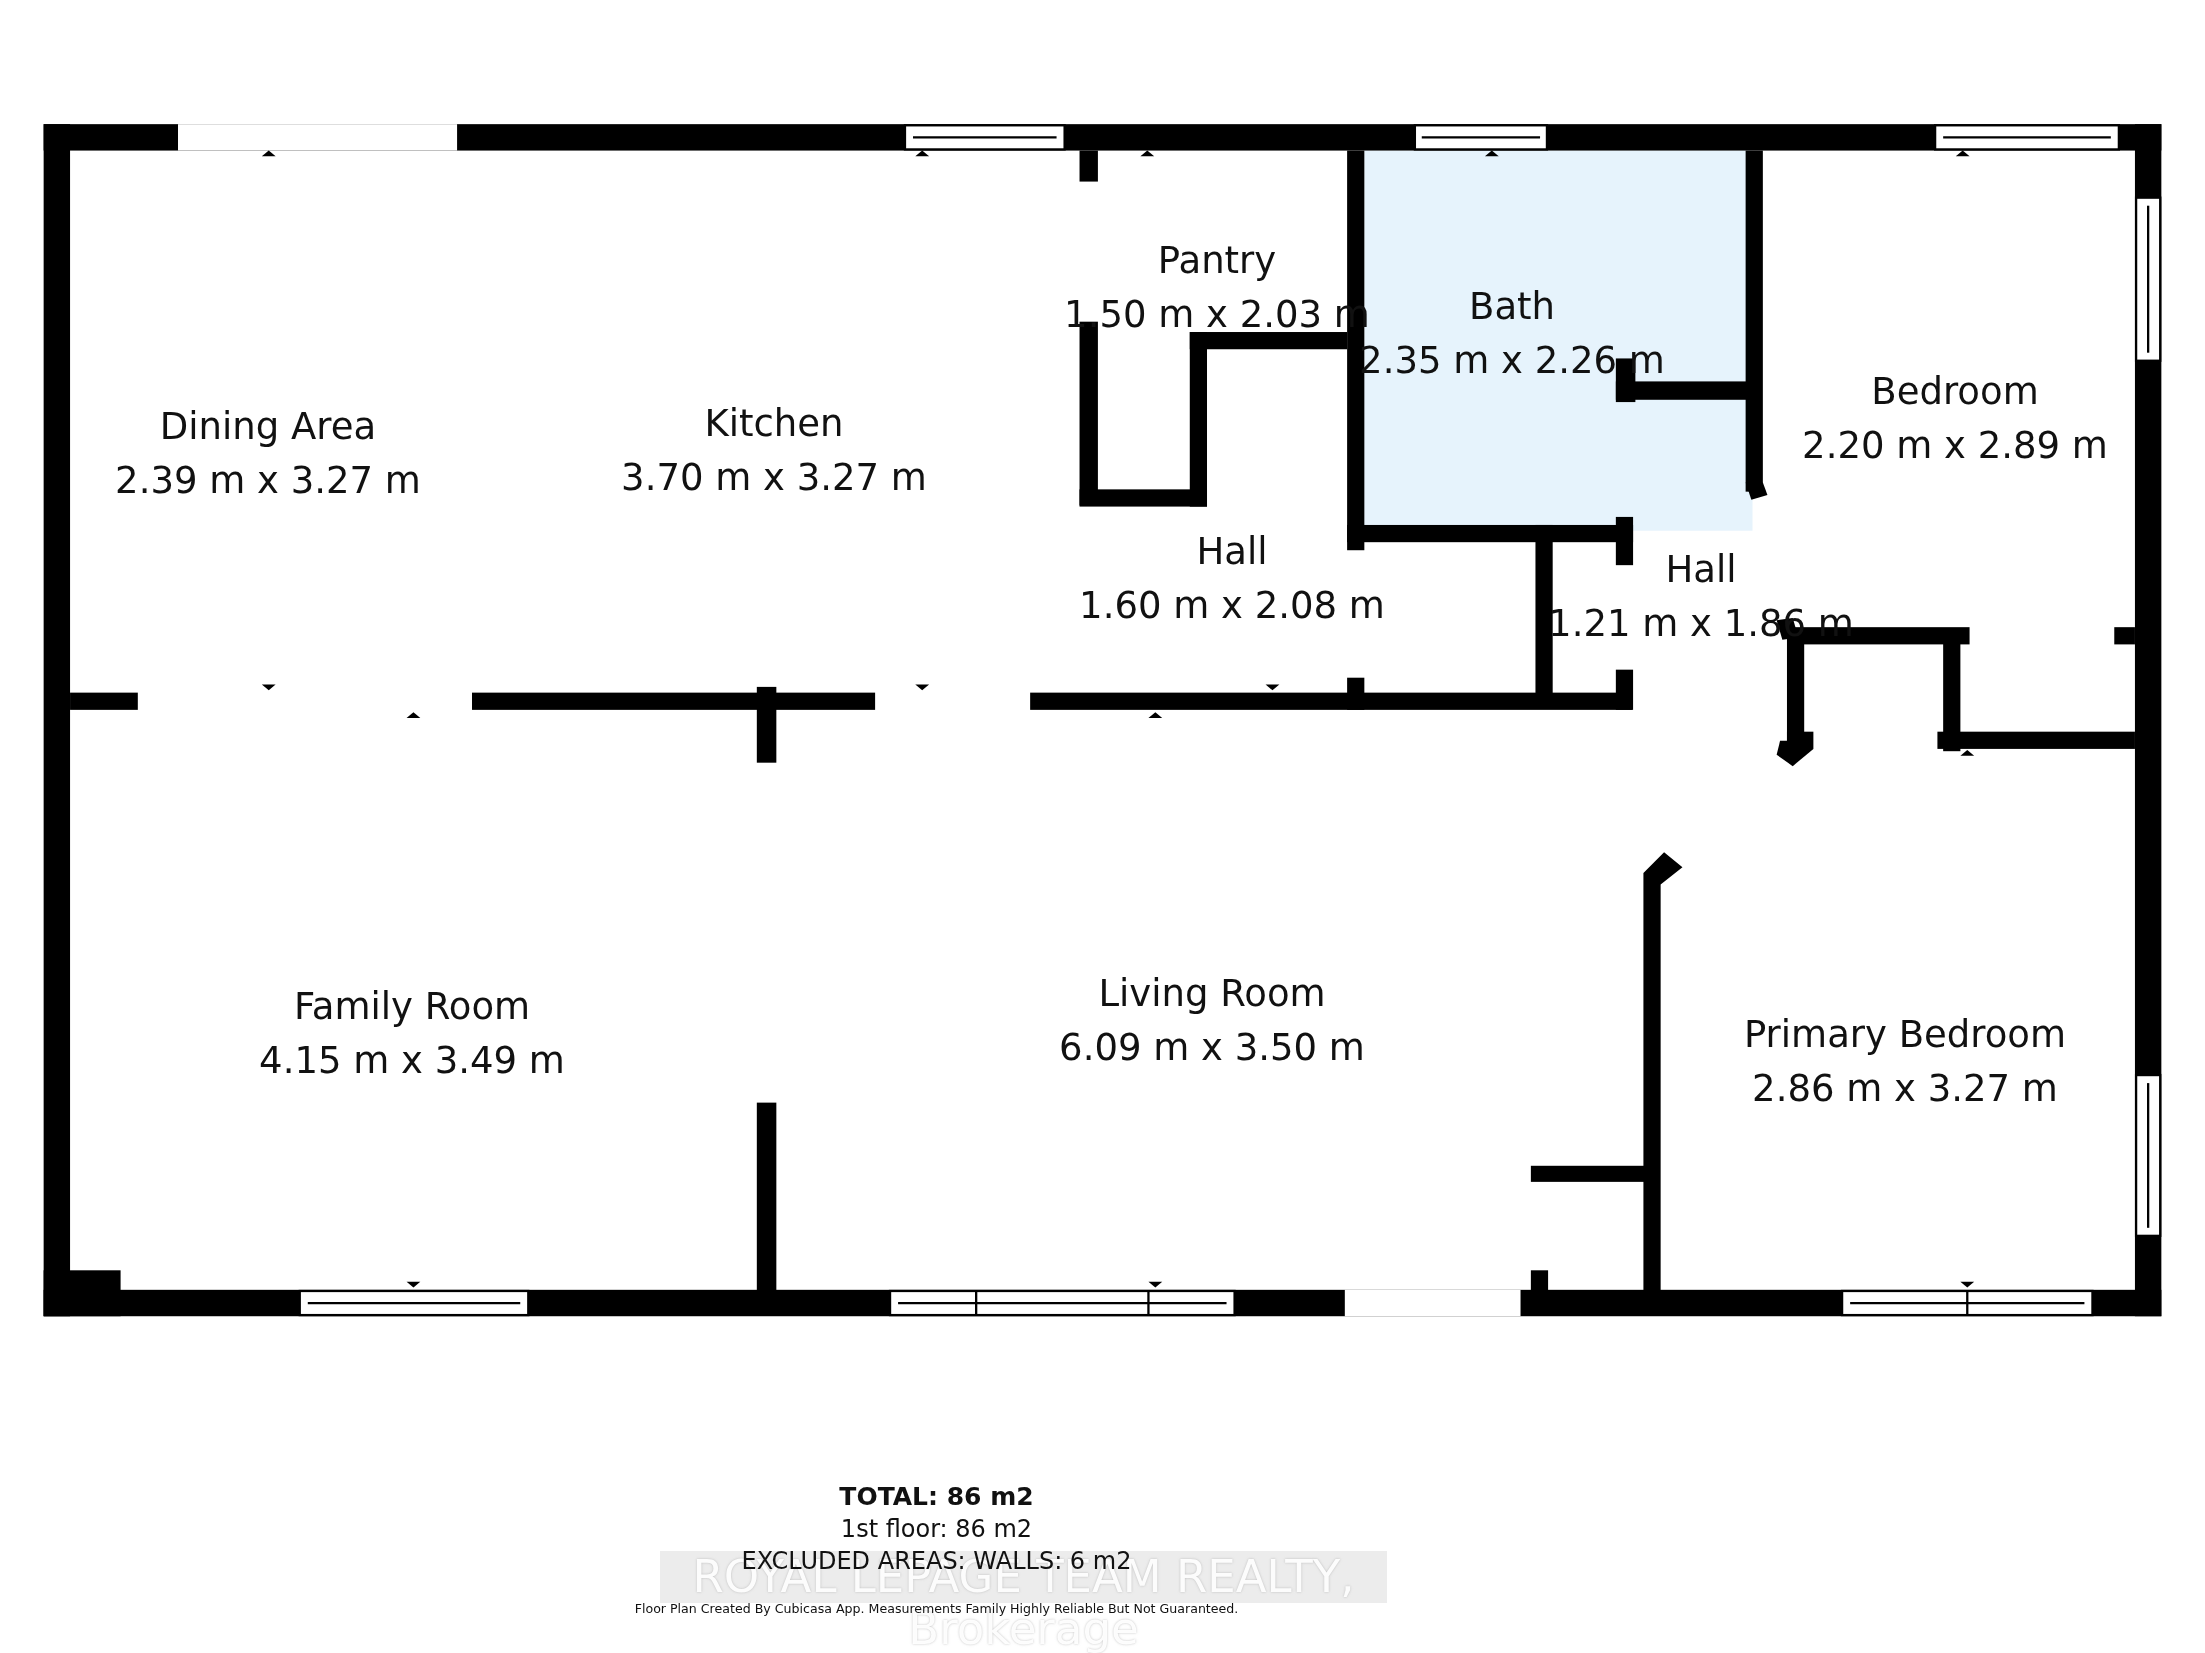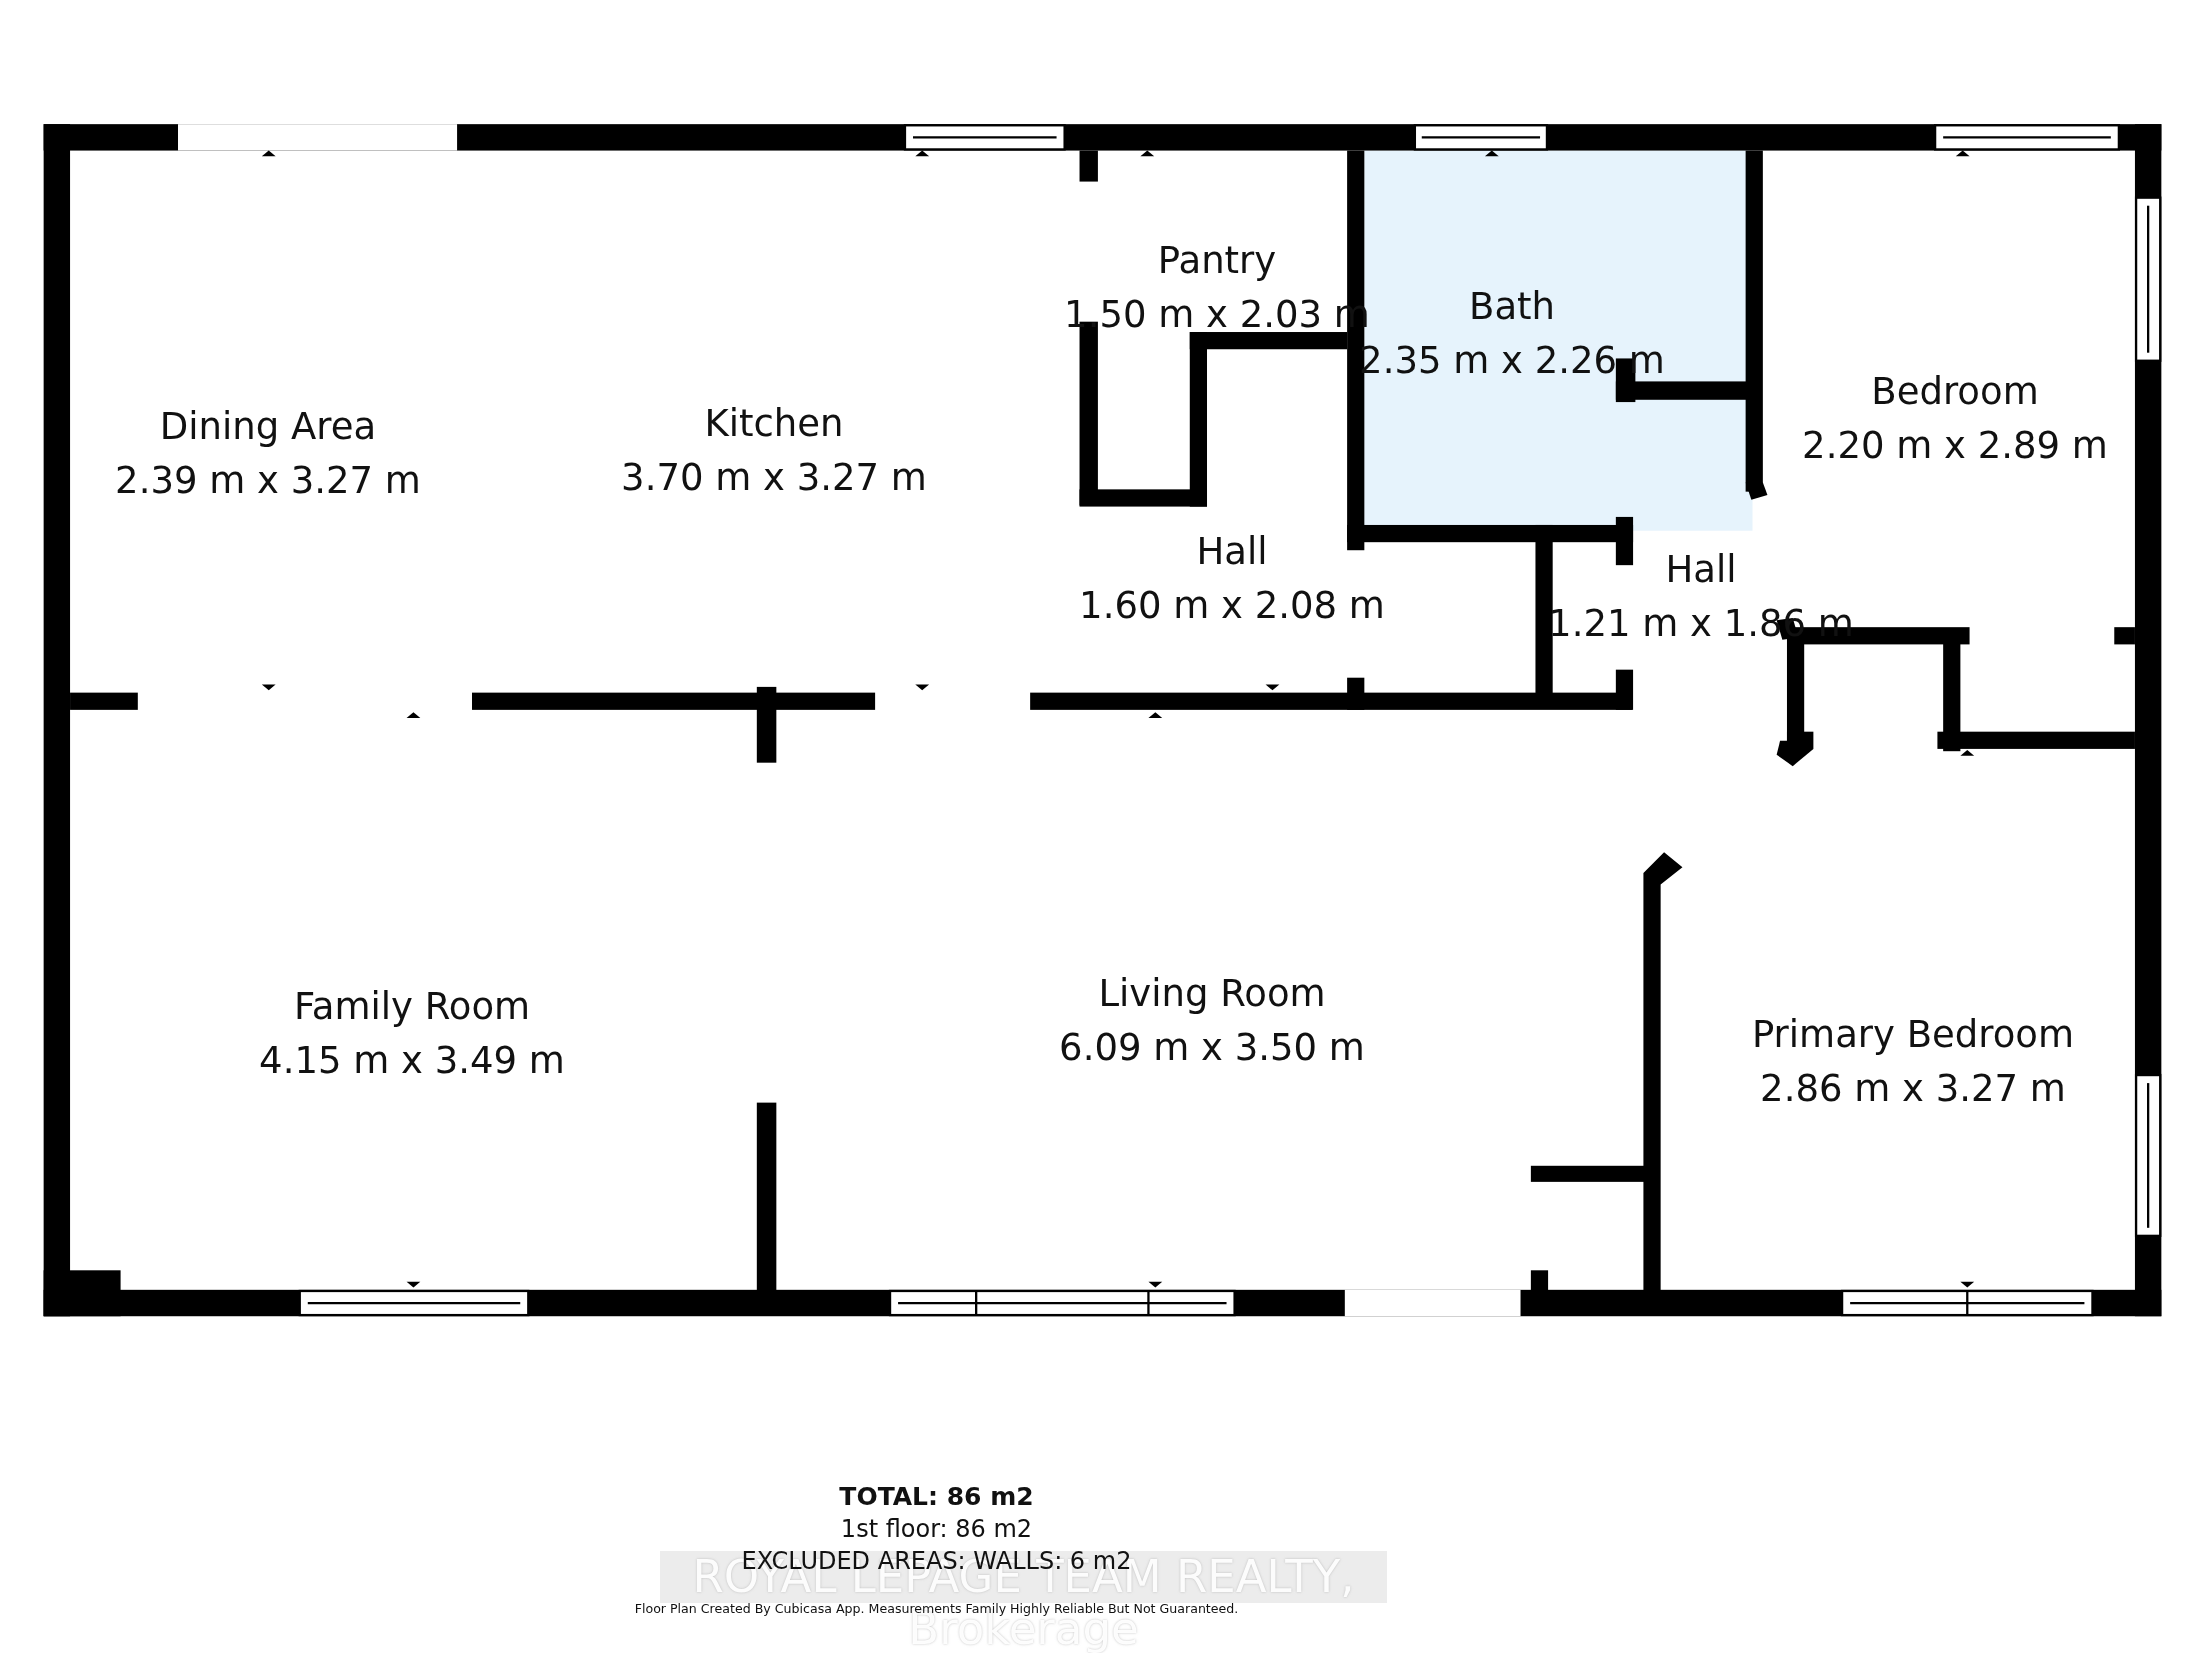--- a/index.html
+++ b/index.html
@@ -169,21 +169,21 @@
   <span class="room-dim">1.21 m x 1.86 m</span>
 </div>
 <div class="room-label" style="left:412px; top:1034px;">
   <span class="room-name">Family Room</span>
   <span class="room-dim">4.15 m x 3.49 m</span>
 </div>
 <div class="room-label" style="left:1212px; top:1021px;">
   <span class="room-name">Living Room</span>
   <span class="room-dim">6.09 m x 3.50 m</span>
 </div>
-<div class="room-label" style="left:1905px; top:1062px;margin-left:8px;">
+<div class="room-label" style="left:1905px; top:1062px;">
   <span class="room-name">Primary Bedroom</span>
   <span class="room-dim">2.86 m x 3.27 m</span>
 </div>
 
 <div class="footer f-total">TOTAL: 86 m2</div>
 <div class="footer f-floor">1st floor: 86 m2</div>
 <div class="watermark">ROYAL LEPAGE TEAM REALTY, Brokerage</div>
 <div class="footer f-excl">EXCLUDED AREAS: WALLS: 6 m2</div>
 <div class="footer f-credit">Floor Plan Created By Cubicasa App. Measurements Family Highly Reliable But Not Guaranteed.</div>
 

